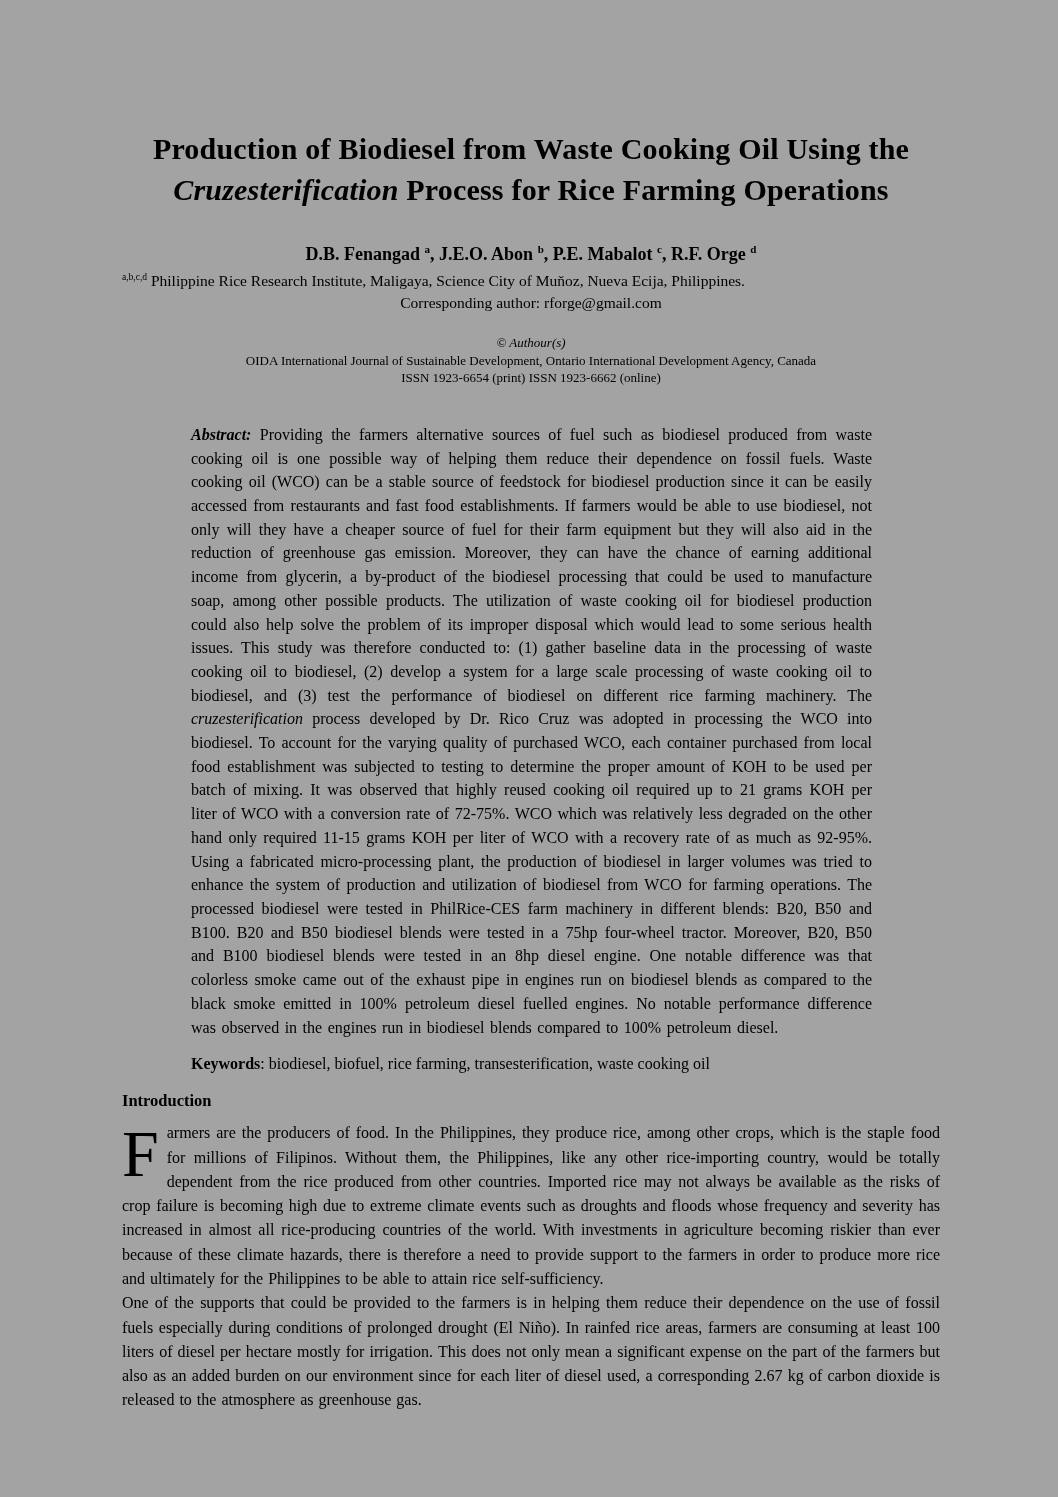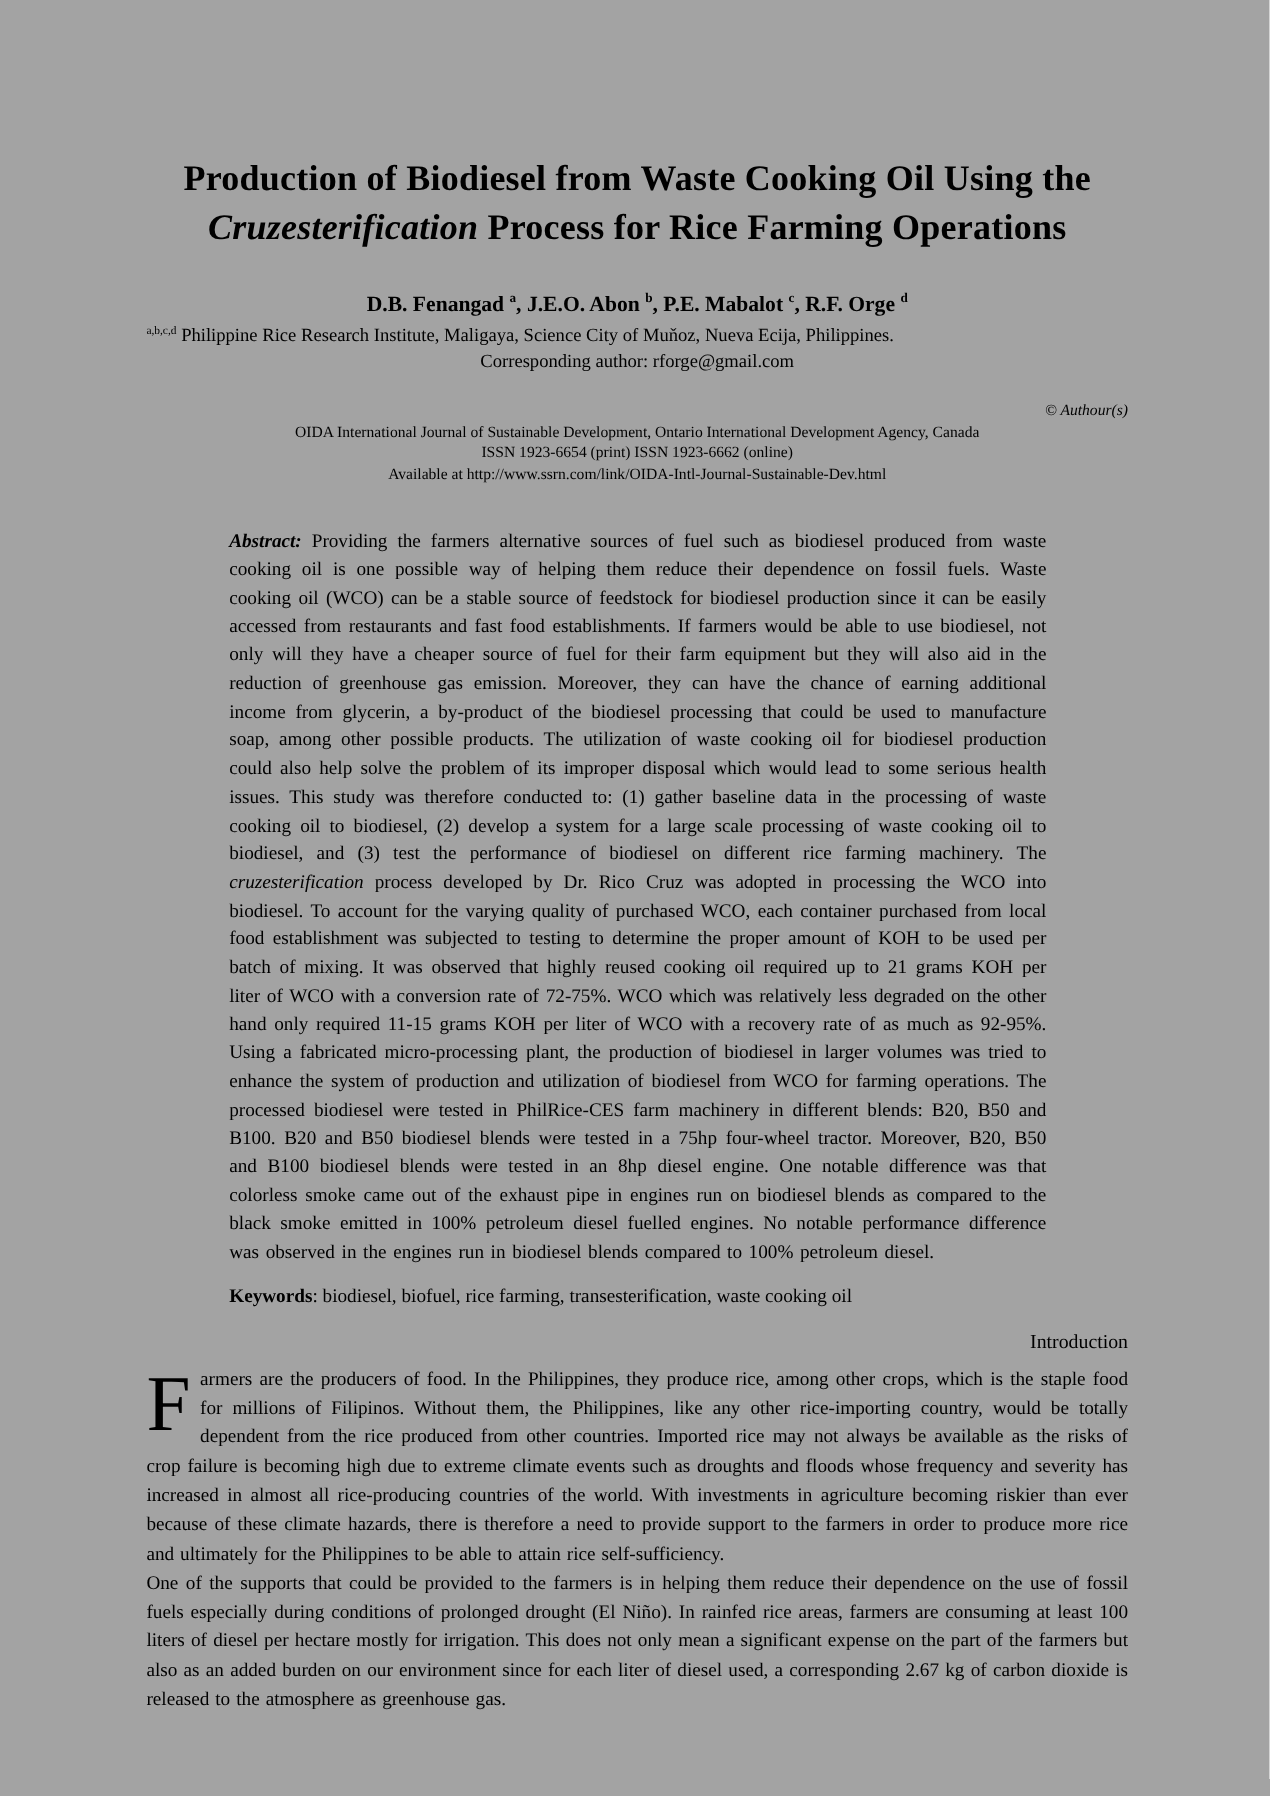--- a/index.html
+++ b/index.html
@@ -44,42 +44,42 @@
     text-align: center;
     font-size: 15.5px;
     line-height: 22px;
   }
   .imprint {
     margin-top: 20px;
     text-align: center;
     font-size: 13px;
     line-height: 17.6px;
   }
-  .imprint .copyright { font-style: italic; text-align: right; }
+  .imprint .copyright { font-style: italic; }
   .abstract {
     margin: 36px 186px 0 191px;
     width: 681px;
     text-align: justify;
     font-size: 16px;
     line-height: 23.7px;
     word-spacing: 1.5px;
   }
   .abstract .label { font-weight: bold; font-style: italic; }
   .abstract .it { font-style: italic; }
   .keywords {
     margin: 13px 186px 0 191px;
     width: 681px;
     font-size: 16px;
     line-height: 23px;
   }
   .keywords .label { font-weight: bold; }
   .section-heading {
     margin-top: 15px;
-    text-align: right;
-    font-weight: normal;
+    text-align: left;
+    font-weight: bold;
     font-size: 16.5px;
     line-height: 22px;
   }
   .body-para {
     text-align: justify;
     font-size: 16px;
     line-height: 24.3px;
     word-spacing: 1px;
   }
   .para1 { margin-top: 9px; }
@@ -108,21 +108,20 @@
   <div class="affiliation col">
     <sup>a,b,c,d</sup><span> Philippine Rice Research Institute, Maligaya, Science City of Muňoz, Nueva Ecija, Philippines.</span>
   </div>
 
   <div class="corresponding col">Corresponding author:  rforge@gmail.com</div>
 
   <div class="imprint col">
     <div class="copyright">© Authour(s)</div>
     <div>OIDA International Journal of Sustainable Development, Ontario International Development Agency, Canada</div>
     <div>ISSN 1923-6654 (print) ISSN 1923-6662 (online)</div>
-    <div>Available at http://www.ssrn.com/link/OIDA-Intl-Journal-Sustainable-Dev.html</div>
   </div>
 
   <div class="abstract">
     <span class="label">Abstract:</span><span>  Providing the farmers alternative sources of fuel such as biodiesel produced from waste cooking oil is one possible way of helping them reduce their dependence on fossil fuels. Waste cooking oil (WCO) can be a stable source of feedstock for biodiesel production since it can be easily accessed from restaurants and fast food establishments. If farmers would be able to use biodiesel, not only will they have a cheaper source of fuel for their farm equipment but they will also aid in the reduction of greenhouse gas emission. Moreover, they can have the chance of earning additional income from glycerin, a by-product of the biodiesel processing that could be used to manufacture soap, among other possible products.  The utilization of waste cooking oil for biodiesel production could also help solve the problem of its improper disposal which would lead to some serious health issues.  This study was therefore conducted to: (1) gather baseline data in the processing of waste cooking oil to biodiesel, (2) develop a system for a large scale processing of waste cooking oil to biodiesel, and (3) test the performance of biodiesel on different rice farming machinery.  The </span><span class="it">cruzesterification</span><span> process developed by Dr. Rico Cruz was adopted in processing the WCO into biodiesel. To account for the varying quality of purchased WCO, each container purchased from local food establishment was subjected to testing to determine the proper amount of KOH to be used per batch of mixing. It was observed that highly reused cooking oil required up to 21 grams KOH per liter of WCO with a conversion rate of 72-75%. WCO which was relatively less degraded on the other hand only required 11-15 grams KOH per liter of WCO with a recovery rate of as much as 92-95%.  Using a fabricated micro-processing plant, the production of biodiesel in larger volumes was tried to enhance the system of production and utilization of biodiesel from WCO for farming operations.   The processed biodiesel were tested in PhilRice-CES farm machinery in different blends: B20, B50 and B100. B20 and B50 biodiesel blends were tested in a 75hp four-wheel tractor. Moreover, B20, B50 and B100 biodiesel blends were tested in an 8hp diesel engine. One notable difference was that colorless smoke came out of the exhaust pipe in engines run on biodiesel blends as compared to the black smoke emitted in 100% petroleum diesel fuelled engines. No notable performance difference was observed in the engines run in biodiesel blends compared to 100% petroleum diesel.</span>
   </div>
 
   <div class="keywords">
     <span class="label">Keywords</span><span>: biodiesel, biofuel, rice farming, transesterification, waste cooking oil</span>
   </div>
 

